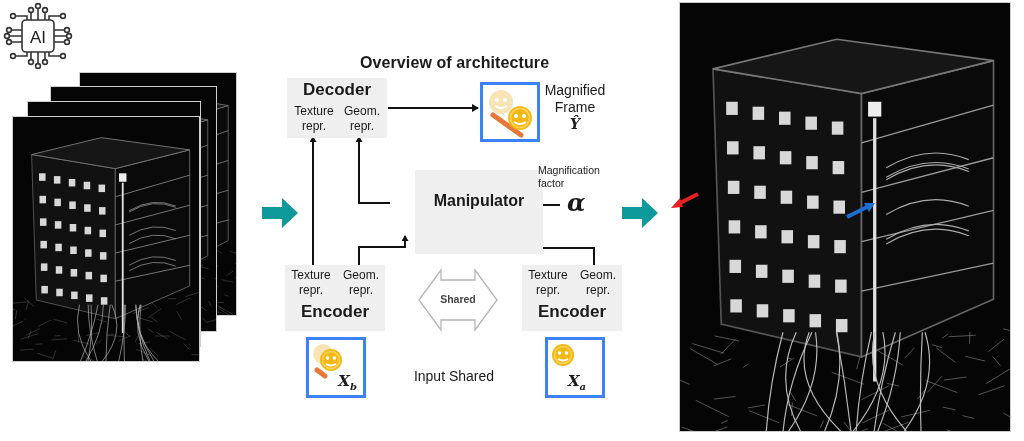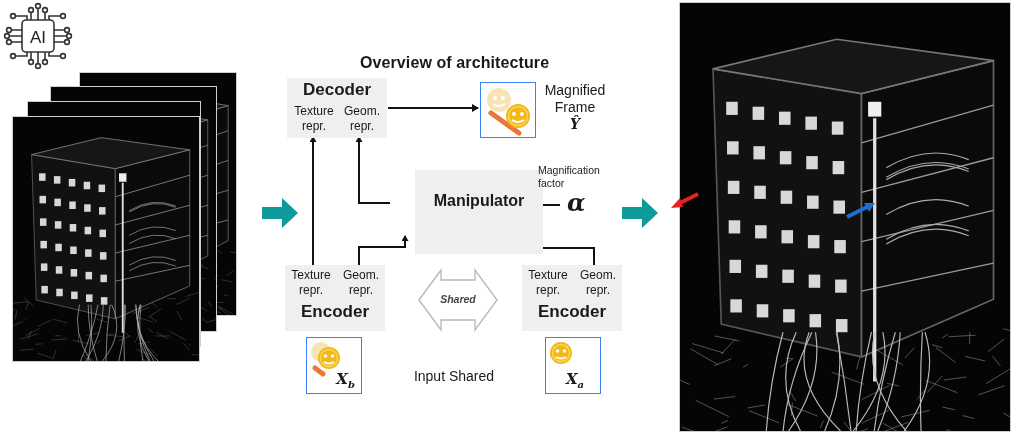--- a/index.html
+++ b/index.html
@@ -17,21 +17,21 @@
   
   .teal-arrow { position: absolute; width: 36px; height: 30px; }
 
   
   .title { left: 360px; top: 54px; font-size: 16px; font-weight: bold; letter-spacing: 0.1px; }
   .box { position: absolute; background: #efefef; }
   .box-title { position: absolute; font-weight: bold; font-size: 17px; width: 100%; text-align: center; }
   .repr { position: absolute; font-size: 12px; line-height: 15px; text-align: center; }
   .repr span { display: block; }
 
-  .frame-box { position: absolute; border: 1px solid #3b82f6; background: #fff; }
+  .frame-box { position: absolute; border: 3px solid #3b82f6; background: #fff; }
   .frame-box svg { width: 100%; height: 100%; display: block; }
 
   .small-label { position: absolute; font-size: 11px; text-align: left; line-height: 14px; }
   .med-label { position: absolute; font-size: 14px; text-align: center; line-height: 17px; }
   .math { font-family: "DejaVu Serif", "Liberation Serif", serif; font-style: italic; font-weight: bold; }
 
   #connectors { position: absolute; left: 0; top: 0; width: 1024px; height: 441px; pointer-events: none; }
 
   
   #output-photo { left: 679px; top: 2px; width: 330px; height: 428px; background:#000; border: 1px solid #ccc; }
@@ -674,21 +674,21 @@
     <span>Texture</span>
     <span>repr.</span>
   </div>
   <div class="repr" style="left:52px; top:3px; width:48px;">
     <span>Geom.</span>
     <span>repr.</span>
   </div>
   <div class="box-title" style="top:37px;">Encoder</div>
 </div>
 
-<div class="abs" style="left:417px; top:267px; width:82px; height:66px;font-style:italic;">
+<div class="abs" style="left:417px; top:267px; width:82px; height:66px;">
   <svg viewBox="0 0 82 66" width="82" height="66">
     <path d="M2 33 L24 3 V13 H58 V3 L80 33 L58 63 V53 H24 V63 Z" fill="#fff" stroke="#b5b5b5" stroke-width="1.3"></path>
   </svg>
   <div class="abs" style="left:0; top:26px; width:82px; text-align:center; font-size:10.5px; font-weight:bold; color:#444;">Shared</div>
 </div>
 
 <div class="frame-box" style="left:306px; top:337px; width:54px; height:55px;">
   <svg viewBox="0 0 54 55">
     <circle cx="14" cy="14" r="10" fill="#f8e3b4"></circle>
     <path d="M8 30 L16 36" stroke="#e8783a" stroke-width="5" stroke-linecap="round"></path>

